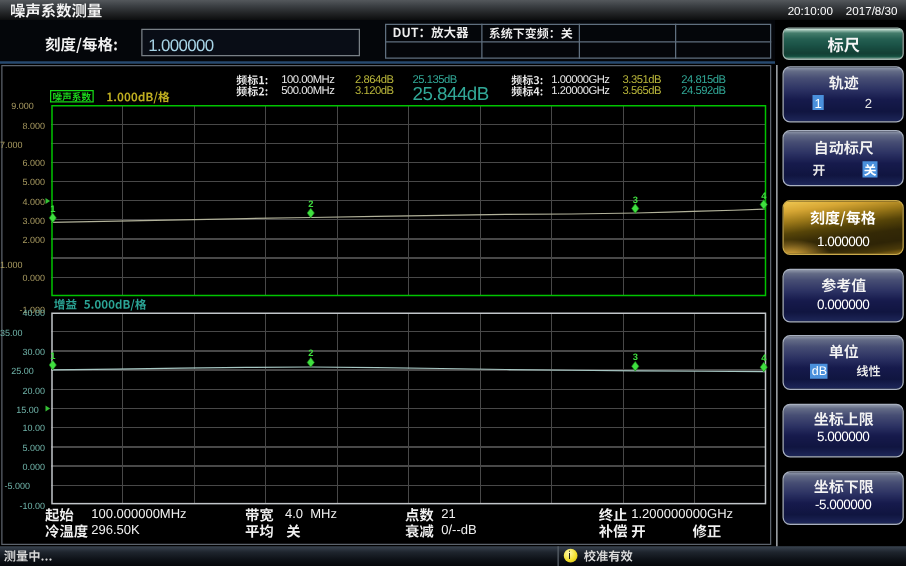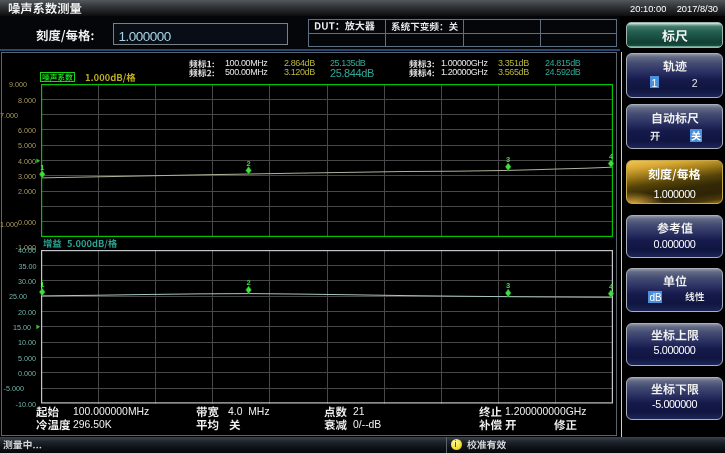--- a/index.html
+++ b/index.html
@@ -40,21 +40,21 @@
     <path transform="translate(0,9.3)" d="M0.9 -3.5C0.8 -2.9 0.5 -2.3 0.2 -1.8C0.4 -1.7 0.8 -1.5 1.0 -1.4C1.3 -1.8 1.6 -2.6 1.8 -3.4ZM4.7 -5.3V-1.2H5.6V-4.5H7.3V-1.2H8.2V-5.3H6.7L7.0 -6.1H8.4V-7.0H4.5V-6.1H6.1C6.0 -5.8 5.9 -5.6 5.8 -5.3ZM6.0 -4.2C6.0 -1.3 6.0 -0.4 4.0 0.1C4.1 0.3 4.4 0.6 4.4 0.8C5.5 0.5 6.1 0.1 6.4 -0.5C7.0 -0.1 7.7 0.4 8.0 0.8L8.6 0.2C8.2 -0.2 7.5 -0.8 6.9 -1.2L6.6 -0.8C6.9 -1.6 6.9 -2.7 6.9 -4.2ZM3.6 -3.4C3.4 -2.8 3.2 -2.2 2.9 -1.8V-3.9H4.4V-4.9H3.1V-5.7H4.2V-6.5H3.1V-7.5H2.2V-4.9H1.6V-6.7H0.8V-4.9H0.3V-3.9H2.0V-1.3H2.6C2.0 -0.7 1.3 -0.3 0.2 0.0C0.4 0.2 0.7 0.5 0.8 0.8C2.9 0.1 4.0 -1.0 4.5 -3.2Z M12.9 -6.9V-5.9H16.8V-6.9ZM15.6 -2.8C16.0 -1.9 16.3 -0.7 16.4 0.0L17.4 -0.3C17.3 -1.0 16.9 -2.2 16.5 -3.1ZM12.9 -3.0C12.7 -2.1 12.3 -1.2 11.9 -0.6C12.1 -0.4 12.5 -0.2 12.7 -0.0C13.1 -0.7 13.6 -1.8 13.8 -2.8ZM12.5 -4.8V-3.8H14.2V-0.5C14.2 -0.4 14.2 -0.3 14.1 -0.3C14.0 -0.3 13.6 -0.3 13.2 -0.3C13.4 -0.0 13.5 0.4 13.5 0.7C14.1 0.7 14.6 0.7 14.9 0.5C15.2 0.4 15.3 0.1 15.3 -0.4V-3.8H17.3V-4.8ZM10.3 -7.5V-5.7H9.1V-4.8H10.1C9.9 -3.8 9.5 -2.6 8.9 -2.0C9.1 -1.7 9.4 -1.2 9.5 -1.0C9.8 -1.4 10.1 -2.1 10.3 -2.8V0.8H11.4V-3.4C11.6 -3.0 11.8 -2.6 12.0 -2.3L12.5 -3.2C12.4 -3.4 11.6 -4.3 11.4 -4.6V-4.8H12.4V-5.7H11.4V-7.5Z M20.0 0.1C21.3 0.1 22.3 -0.6 22.3 -1.8C22.3 -2.6 21.7 -3.2 21.0 -3.4V-3.4C21.7 -3.7 22.1 -4.2 22.1 -4.9C22.1 -6.0 21.2 -6.6 20.0 -6.6C19.2 -6.6 18.6 -6.3 18.0 -5.8L18.7 -5.0C19.1 -5.4 19.4 -5.6 19.9 -5.6C20.5 -5.6 20.8 -5.3 20.8 -4.8C20.8 -4.2 20.4 -3.8 19.2 -3.8V-2.9C20.6 -2.9 21.0 -2.5 21.0 -1.8C21.0 -1.3 20.5 -0.9 19.9 -0.9C19.3 -0.9 18.8 -1.2 18.4 -1.6L17.8 -0.8C18.3 -0.3 19.0 0.1 20.0 0.1Z M24.2 -3.2C24.7 -3.2 25.0 -3.6 25.0 -4.1C25.0 -4.5 24.7 -4.9 24.2 -4.9C23.8 -4.9 23.4 -4.5 23.4 -4.1C23.4 -3.6 23.8 -3.2 24.2 -3.2ZM24.2 0.1C24.7 0.1 25.0 -0.2 25.0 -0.7C25.0 -1.2 24.7 -1.6 24.2 -1.6C23.8 -1.6 23.4 -1.2 23.4 -0.7C23.4 -0.2 23.8 0.1 24.2 0.1Z" fill="#e8e8e8"></path>
   </svg>
 <div class="t" style="left:441px;top:57.7px;font-size:9px;letter-spacing:-0.4px;color:#e8e8e8">1.00000GHz</div>
 <div class="t" style="left:498px;top:57.7px;font-size:9px;letter-spacing:-0.4px;color:#b9b63a">3.351dB</div>
 <div class="t" style="left:545px;top:57.7px;font-size:9px;letter-spacing:-0.4px;color:#31a897">24.815dB</div>
 <svg class="abs" style="left:189px;top:67.1px" width="28" height="12">
     <path transform="translate(0,9.3)" d="M0.9 -3.5C0.8 -2.9 0.5 -2.3 0.2 -1.8C0.4 -1.7 0.8 -1.5 1.0 -1.4C1.3 -1.8 1.6 -2.6 1.8 -3.4ZM4.7 -5.3V-1.2H5.6V-4.5H7.3V-1.2H8.2V-5.3H6.7L7.0 -6.1H8.4V-7.0H4.5V-6.1H6.1C6.0 -5.8 5.9 -5.6 5.8 -5.3ZM6.0 -4.2C6.0 -1.3 6.0 -0.4 4.0 0.1C4.1 0.3 4.4 0.6 4.4 0.8C5.5 0.5 6.1 0.1 6.4 -0.5C7.0 -0.1 7.7 0.4 8.0 0.8L8.6 0.2C8.2 -0.2 7.5 -0.8 6.9 -1.2L6.6 -0.8C6.9 -1.6 6.9 -2.7 6.9 -4.2ZM3.6 -3.4C3.4 -2.8 3.2 -2.2 2.9 -1.8V-3.9H4.4V-4.9H3.1V-5.7H4.2V-6.5H3.1V-7.5H2.2V-4.9H1.6V-6.7H0.8V-4.9H0.3V-3.9H2.0V-1.3H2.6C2.0 -0.7 1.3 -0.3 0.2 0.0C0.4 0.2 0.7 0.5 0.8 0.8C2.9 0.1 4.0 -1.0 4.5 -3.2Z M12.9 -6.9V-5.9H16.8V-6.9ZM15.6 -2.8C16.0 -1.9 16.3 -0.7 16.4 0.0L17.4 -0.3C17.3 -1.0 16.9 -2.2 16.5 -3.1ZM12.9 -3.0C12.7 -2.1 12.3 -1.2 11.9 -0.6C12.1 -0.4 12.5 -0.2 12.7 -0.0C13.1 -0.7 13.6 -1.8 13.8 -2.8ZM12.5 -4.8V-3.8H14.2V-0.5C14.2 -0.4 14.2 -0.3 14.1 -0.3C14.0 -0.3 13.6 -0.3 13.2 -0.3C13.4 -0.0 13.5 0.4 13.5 0.7C14.1 0.7 14.6 0.7 14.9 0.5C15.2 0.4 15.3 0.1 15.3 -0.4V-3.8H17.3V-4.8ZM10.3 -7.5V-5.7H9.1V-4.8H10.1C9.9 -3.8 9.5 -2.6 8.9 -2.0C9.1 -1.7 9.4 -1.2 9.5 -1.0C9.8 -1.4 10.1 -2.1 10.3 -2.8V0.8H11.4V-3.4C11.6 -3.0 11.8 -2.6 12.0 -2.3L12.5 -3.2C12.4 -3.4 11.6 -4.3 11.4 -4.6V-4.8H12.4V-5.7H11.4V-7.5Z M18.0 0.0H22.3V-1.1H20.9C20.6 -1.1 20.2 -1.1 19.9 -1.0C21.0 -2.2 22.0 -3.4 22.0 -4.6C22.0 -5.8 21.2 -6.6 20.0 -6.6C19.1 -6.6 18.5 -6.3 17.9 -5.6L18.6 -4.9C19.0 -5.3 19.3 -5.6 19.8 -5.6C20.4 -5.6 20.8 -5.2 20.8 -4.6C20.8 -3.6 19.8 -2.3 18.0 -0.7Z M24.2 -3.2C24.7 -3.2 25.0 -3.6 25.0 -4.1C25.0 -4.5 24.7 -4.9 24.2 -4.9C23.8 -4.9 23.4 -4.5 23.4 -4.1C23.4 -3.6 23.8 -3.2 24.2 -3.2ZM24.2 0.1C24.7 0.1 25.0 -0.2 25.0 -0.7C25.0 -1.2 24.7 -1.6 24.2 -1.6C23.8 -1.6 23.4 -1.2 23.4 -0.7C23.4 -0.2 23.8 0.1 24.2 0.1Z" fill="#e8e8e8"></path>
   </svg>
 <div class="t" style="left:225px;top:67.3px;font-size:9px;letter-spacing:-0.4px;color:#e8e8e8">500.00MHz</div>
 <div class="t" style="left:284px;top:67.3px;font-size:9px;letter-spacing:-0.4px;color:#b9b63a">3.120dB</div>
-<div class="t" style="left:330px;top:67.3px;font-size:11px;letter-spacing:-0.4px;color:#31a897">25.844dB</div>
+<div class="t" style="left:330px;top:67.3px;font-size:15px;letter-spacing:-0.4px;color:#31a897">25.844dB</div>
 <svg class="abs" style="left:409px;top:67.1px" width="28" height="12">
     <path transform="translate(0,9.3)" d="M0.9 -3.5C0.8 -2.9 0.5 -2.3 0.2 -1.8C0.4 -1.7 0.8 -1.5 1.0 -1.4C1.3 -1.8 1.6 -2.6 1.8 -3.4ZM4.7 -5.3V-1.2H5.6V-4.5H7.3V-1.2H8.2V-5.3H6.7L7.0 -6.1H8.4V-7.0H4.5V-6.1H6.1C6.0 -5.8 5.9 -5.6 5.8 -5.3ZM6.0 -4.2C6.0 -1.3 6.0 -0.4 4.0 0.1C4.1 0.3 4.4 0.6 4.4 0.8C5.5 0.5 6.1 0.1 6.4 -0.5C7.0 -0.1 7.7 0.4 8.0 0.8L8.6 0.2C8.2 -0.2 7.5 -0.8 6.9 -1.2L6.6 -0.8C6.9 -1.6 6.9 -2.7 6.9 -4.2ZM3.6 -3.4C3.4 -2.8 3.2 -2.2 2.9 -1.8V-3.9H4.4V-4.9H3.1V-5.7H4.2V-6.5H3.1V-7.5H2.2V-4.9H1.6V-6.7H0.8V-4.9H0.3V-3.9H2.0V-1.3H2.6C2.0 -0.7 1.3 -0.3 0.2 0.0C0.4 0.2 0.7 0.5 0.8 0.8C2.9 0.1 4.0 -1.0 4.5 -3.2Z M12.9 -6.9V-5.9H16.8V-6.9ZM15.6 -2.8C16.0 -1.9 16.3 -0.7 16.4 0.0L17.4 -0.3C17.3 -1.0 16.9 -2.2 16.5 -3.1ZM12.9 -3.0C12.7 -2.1 12.3 -1.2 11.9 -0.6C12.1 -0.4 12.5 -0.2 12.7 -0.0C13.1 -0.7 13.6 -1.8 13.8 -2.8ZM12.5 -4.8V-3.8H14.2V-0.5C14.2 -0.4 14.2 -0.3 14.1 -0.3C14.0 -0.3 13.6 -0.3 13.2 -0.3C13.4 -0.0 13.5 0.4 13.5 0.7C14.1 0.7 14.6 0.7 14.9 0.5C15.2 0.4 15.3 0.1 15.3 -0.4V-3.8H17.3V-4.8ZM10.3 -7.5V-5.7H9.1V-4.8H10.1C9.9 -3.8 9.5 -2.6 8.9 -2.0C9.1 -1.7 9.4 -1.2 9.5 -1.0C9.8 -1.4 10.1 -2.1 10.3 -2.8V0.8H11.4V-3.4C11.6 -3.0 11.8 -2.6 12.0 -2.3L12.5 -3.2C12.4 -3.4 11.6 -4.3 11.4 -4.6V-4.8H12.4V-5.7H11.4V-7.5Z M20.6 0.0H21.8V-1.7H22.5V-2.7H21.8V-6.5H20.2L17.8 -2.6V-1.7H20.6ZM20.6 -2.7H19.0L20.1 -4.3C20.2 -4.6 20.4 -5.0 20.6 -5.4H20.6C20.6 -5.0 20.6 -4.4 20.6 -4.0Z M24.2 -3.2C24.7 -3.2 25.0 -3.6 25.0 -4.1C25.0 -4.5 24.7 -4.9 24.2 -4.9C23.8 -4.9 23.4 -4.5 23.4 -4.1C23.4 -3.6 23.8 -3.2 24.2 -3.2ZM24.2 0.1C24.7 0.1 25.0 -0.2 25.0 -0.7C25.0 -1.2 24.7 -1.6 24.2 -1.6C23.8 -1.6 23.4 -1.2 23.4 -0.7C23.4 -0.2 23.8 0.1 24.2 0.1Z" fill="#e8e8e8"></path>
   </svg>
 <div class="t" style="left:441px;top:67.3px;font-size:9px;letter-spacing:-0.4px;color:#e8e8e8">1.20000GHz</div>
 <div class="t" style="left:498px;top:67.3px;font-size:9px;letter-spacing:-0.4px;color:#b9b63a">3.565dB</div>
 <div class="t" style="left:545px;top:67.3px;font-size:9px;letter-spacing:-0.4px;color:#31a897">24.592dB</div>
 <div class="abs" style="left:39.7px;top:71.5px;width:35.5px;height:10px;border:1.5px solid #16d916"></div>
 <svg class="abs" style="left:42.4px;top:71.6px" width="33" height="11">
     <path transform="translate(0,8.2)" d="M4.3 -5.6H5.7V-5.1H4.3ZM3.5 -6.3V-4.5H6.5V-6.3ZM3.5 -3.6H4.1V-3.0H3.5ZM5.9 -3.6H6.5V-3.0H5.9ZM0.5 -5.9V-0.6H1.2V-1.2H2.5V-5.9ZM1.2 -5.0H1.7V-2.1H1.2ZM2.7 -1.9V-1.2H4.1C3.6 -0.7 2.9 -0.3 2.1 -0.1C2.3 0.0 2.6 0.4 2.7 0.6C3.4 0.3 4.0 -0.0 4.6 -0.5V0.7H5.4V-0.6C5.9 -0.1 6.4 0.3 7.0 0.5C7.1 0.3 7.3 -0.0 7.5 -0.2C6.9 -0.4 6.3 -0.7 5.8 -1.2H7.4V-1.9H5.4V-2.4H7.3V-4.2H5.2V-2.4H4.8V-4.2H2.8V-2.4H4.6V-1.9Z M11.1 -6.5V-6.0H8.2V-5.2H11.1V-4.7H8.7V-3.9H14.6V-4.7H12.0V-5.2H14.9V-6.0H12.0V-6.5ZM8.8 -3.5V-2.5C8.8 -1.8 8.7 -0.7 7.8 0.1C8.0 0.2 8.4 0.6 8.6 0.7C9.1 0.2 9.4 -0.5 9.6 -1.2H13.5V-0.8H14.5V-3.5ZM13.5 -1.9H12.0V-2.8H13.5ZM9.7 -1.9C9.7 -2.2 9.7 -2.4 9.7 -2.5V-2.8H11.1V-1.9Z M17.3 -1.7C16.9 -1.2 16.3 -0.6 15.7 -0.3C15.9 -0.2 16.3 0.1 16.5 0.3C17.1 -0.1 17.7 -0.7 18.2 -1.3ZM20.2 -1.2C20.8 -0.8 21.5 -0.1 21.9 0.3L22.7 -0.3C22.3 -0.7 21.5 -1.3 20.9 -1.7ZM20.3 -3.4C20.5 -3.3 20.6 -3.1 20.8 -2.9L18.5 -2.8C19.5 -3.3 20.5 -3.9 21.4 -4.6L20.7 -5.2C20.4 -4.9 20.0 -4.6 19.6 -4.4L18.1 -4.3C18.5 -4.6 19.0 -5.0 19.4 -5.4C20.4 -5.5 21.3 -5.6 22.1 -5.8L21.5 -6.6C20.2 -6.3 18.0 -6.1 16.1 -6.0C16.2 -5.8 16.3 -5.4 16.3 -5.2C16.9 -5.2 17.5 -5.2 18.1 -5.3C17.7 -4.9 17.3 -4.6 17.1 -4.5C16.9 -4.3 16.7 -4.2 16.5 -4.2C16.6 -4.0 16.7 -3.6 16.8 -3.4C17.0 -3.5 17.2 -3.5 18.4 -3.6C17.9 -3.3 17.5 -3.1 17.3 -3.0C16.8 -2.7 16.5 -2.6 16.2 -2.6C16.3 -2.3 16.4 -1.9 16.4 -1.7C16.7 -1.8 17.0 -1.9 18.8 -2.0V-0.3C18.8 -0.3 18.8 -0.2 18.6 -0.2C18.5 -0.2 18.0 -0.2 17.6 -0.2C17.8 0.0 17.9 0.4 18.0 0.7C18.6 0.7 19.0 0.7 19.3 0.5C19.7 0.4 19.8 0.1 19.8 -0.3V-2.1L21.4 -2.2C21.5 -2.0 21.7 -1.8 21.8 -1.6L22.6 -2.0C22.2 -2.5 21.6 -3.2 21.0 -3.8Z M26.4 -6.5C26.2 -6.2 26.0 -5.7 25.9 -5.5L26.4 -5.2C26.6 -5.4 26.9 -5.8 27.1 -6.1ZM26.0 -1.8C25.8 -1.6 25.7 -1.3 25.4 -1.1L24.8 -1.4L25.0 -1.8ZM23.7 -1.1C24.1 -1.0 24.4 -0.8 24.8 -0.6C24.4 -0.3 23.9 -0.1 23.3 -0.0C23.5 0.1 23.6 0.5 23.7 0.7C24.4 0.5 25.0 0.2 25.6 -0.2C25.8 -0.1 26.0 0.1 26.1 0.2L26.7 -0.4C26.5 -0.5 26.3 -0.6 26.1 -0.7C26.5 -1.2 26.8 -1.7 27.0 -2.4L26.5 -2.6L26.4 -2.6H25.4L25.5 -2.9L24.7 -3.0C24.7 -2.9 24.6 -2.7 24.5 -2.6H23.6V-1.8H24.2C24.0 -1.6 23.9 -1.3 23.7 -1.1ZM23.6 -6.1C23.8 -5.8 24.0 -5.4 24.0 -5.2H23.4V-4.5H24.6C24.2 -4.1 23.7 -3.7 23.3 -3.5C23.4 -3.4 23.6 -3.1 23.7 -2.9C24.1 -3.1 24.5 -3.4 24.9 -3.8V-3.1H25.7V-3.9C26.0 -3.7 26.3 -3.4 26.5 -3.3L27.0 -3.9C26.9 -4.0 26.4 -4.3 26.1 -4.5H27.2V-5.2H25.7V-6.5H24.9V-5.2H24.1L24.7 -5.5C24.7 -5.7 24.5 -6.1 24.3 -6.4ZM27.8 -6.5C27.6 -5.1 27.3 -3.8 26.7 -3.0C26.9 -2.9 27.2 -2.6 27.3 -2.4C27.5 -2.6 27.6 -2.9 27.8 -3.1C27.9 -2.5 28.1 -2.0 28.3 -1.5C27.9 -0.9 27.3 -0.4 26.6 -0.0C26.7 0.2 27.0 0.5 27.0 0.7C27.8 0.4 28.3 -0.1 28.8 -0.7C29.1 -0.2 29.5 0.3 30.1 0.6C30.2 0.4 30.5 0.1 30.7 -0.1C30.1 -0.4 29.6 -0.9 29.3 -1.5C29.6 -2.3 29.9 -3.2 30.0 -4.3H30.5V-5.1H28.4C28.5 -5.5 28.6 -6.0 28.7 -6.4ZM29.1 -4.3C29.1 -3.6 28.9 -3.0 28.8 -2.5C28.6 -3.1 28.4 -3.6 28.3 -4.3Z" fill="#1ad91a"></path>
   </svg>
@@ -75,21 +75,21 @@
 <text x="570.0" y="74.9" fill="#3fdf3f" font-size="7.5" font-weight="bold" text-anchor="middle" font-family="Liberation Sans">4</text>
 </svg>
 <div class="t" style="left:0;top:80.2px;width:36px;text-align:center;font-size:7.2px;color:#a89a60">9.000</div>
 <div class="t" style="left:0;top:95.5px;width:36px;text-align:right;font-size:7.2px;color:#a89a60">8.000</div>
 <div class="t" style="left:0;top:110.8px;width:36px;text-align:left;font-size:7.2px;color:#a89a60">7.000</div>
 <div class="t" style="left:0;top:126.1px;width:36px;text-align:right;font-size:7.2px;color:#a89a60">6.000</div>
 <div class="t" style="left:0;top:141.4px;width:36px;text-align:right;font-size:7.2px;color:#a89a60">5.000</div>
 <div class="t" style="left:0;top:156.7px;width:36px;text-align:right;font-size:7.2px;color:#a89a60">4.000</div>
 <div class="t" style="left:0;top:172.0px;width:36px;text-align:right;font-size:7.2px;color:#a89a60">3.000</div>
 <div class="t" style="left:0;top:187.3px;width:36px;text-align:right;font-size:7.2px;color:#a89a60">2.000</div>
-<div class="t" style="left:0;top:220px;width:16px;text-align:left;font-size:7.2px;color:#a89a60">1.000</div>
+<div class="t" style="left:0;top:207px;width:16px;text-align:left;font-size:7.2px;color:#a89a60">1.000</div>
 <div class="t" style="left:0;top:217.9px;width:36px;text-align:right;font-size:7.2px;color:#a89a60">0.000</div>
 <div class="t" style="left:0;top:243px;width:36px;text-align:right;font-size:7.2px;color:#a89a60">-1.000</div>
 <svg class="abs" style="left:36.2px;top:157.7px" width="5" height="6">
     <path d="M0.4 0.4L4.1 2.8L0.4 5.2Z" fill="#35c035"></path>
   </svg>
 <svg class="abs" style="left:42.5px;top:237.4px" width="21" height="13">
     <path transform="translate(0,9.9)" d="M4.4 -5.5C4.6 -5.1 4.9 -4.5 4.9 -4.2L5.5 -4.4C5.5 -4.8 5.2 -5.3 5.0 -5.7ZM0.3 -1.4 0.6 -0.3C1.4 -0.6 2.4 -1.0 3.3 -1.4L3.1 -2.4L2.3 -2.1V-4.7H3.1V-5.7H2.3V-7.8H1.3V-5.7H0.4V-4.7H1.3V-1.7C0.9 -1.6 0.5 -1.5 0.3 -1.4ZM3.4 -6.6V-3.3H8.6V-6.6H7.5L8.3 -7.6L7.1 -7.9C6.9 -7.5 6.6 -6.9 6.4 -6.6H5.0L5.6 -6.8C5.4 -7.2 5.2 -7.6 4.9 -7.9L4.0 -7.5C4.2 -7.2 4.4 -6.9 4.5 -6.6ZM4.3 -5.8H5.6V-4.1H4.3ZM6.4 -5.8H7.7V-4.1H6.4ZM4.9 -0.9H7.2V-0.4H4.9ZM4.9 -1.6V-2.1H7.2V-1.6ZM3.9 -2.9V0.8H4.9V0.4H7.2V0.8H8.2V-2.9ZM7.0 -5.7C6.9 -5.3 6.6 -4.7 6.4 -4.4L7.0 -4.2C7.2 -4.5 7.4 -5.0 7.7 -5.4Z M14.7 -4.3C15.6 -4.0 16.9 -3.4 17.5 -3.0L18.2 -3.9C17.5 -4.3 16.2 -4.8 15.3 -5.1ZM12.5 -5.1C11.9 -4.6 10.6 -4.1 9.8 -3.8C10.0 -3.6 10.2 -3.2 10.4 -2.9L10.8 -3.1V-0.4H9.7V0.5H18.2V-0.4H17.2V-3.2H10.9C11.7 -3.6 12.7 -4.1 13.3 -4.5ZM11.8 -0.4V-2.2H12.5V-0.4ZM13.5 -0.4V-2.2H14.3V-0.4ZM15.3 -0.4V-2.2H16.1V-0.4ZM15.7 -7.9C15.5 -7.4 15.1 -6.8 14.8 -6.3L15.3 -6.1H12.6L13.1 -6.4C12.9 -6.8 12.5 -7.4 12.2 -7.9L11.2 -7.5C11.5 -7.1 11.8 -6.6 12.0 -6.1H9.8V-5.2H18.1V-6.1H15.8C16.1 -6.5 16.5 -7.1 16.8 -7.6Z" fill="#2ba495"></path>
   </svg>
 <svg class="abs" style="left:66.6px;top:237.4px" width="52" height="13">
     <path transform="translate(0,9.9)" d="M2.6 0.1C3.8 0.1 5.0 -0.8 5.0 -2.3C5.0 -3.8 4.0 -4.5 2.9 -4.5C2.5 -4.5 2.3 -4.4 2.0 -4.3L2.2 -5.7H4.7V-6.9H1.0L0.8 -3.5L1.4 -3.1C1.8 -3.4 2.0 -3.5 2.4 -3.5C3.1 -3.5 3.6 -3.1 3.6 -2.3C3.6 -1.4 3.1 -1.0 2.4 -1.0C1.8 -1.0 1.3 -1.3 0.9 -1.7L0.2 -0.8C0.8 -0.3 1.5 0.1 2.6 0.1Z M7.0 0.1C7.5 0.1 7.8 -0.3 7.8 -0.8C7.8 -1.3 7.5 -1.7 7.0 -1.7C6.5 -1.7 6.1 -1.3 6.1 -0.8C6.1 -0.3 6.5 0.1 7.0 0.1Z M11.3 0.1C12.7 0.1 13.6 -1.1 13.6 -3.5C13.6 -5.8 12.7 -7.0 11.3 -7.0C9.8 -7.0 8.9 -5.8 8.9 -3.5C8.9 -1.1 9.8 0.1 11.3 0.1ZM11.3 -0.9C10.7 -0.9 10.2 -1.5 10.2 -3.5C10.2 -5.4 10.7 -6.0 11.3 -6.0C11.8 -6.0 12.3 -5.4 12.3 -3.5C12.3 -1.5 11.8 -0.9 11.3 -0.9Z M16.7 0.1C18.1 0.1 19.1 -1.1 19.1 -3.5C19.1 -5.8 18.1 -7.0 16.7 -7.0C15.3 -7.0 14.4 -5.8 14.4 -3.5C14.4 -1.1 15.3 0.1 16.7 0.1ZM16.7 -0.9C16.1 -0.9 15.7 -1.5 15.7 -3.5C15.7 -5.4 16.1 -6.0 16.7 -6.0C17.3 -6.0 17.8 -5.4 17.8 -3.5C17.8 -1.5 17.3 -0.9 16.7 -0.9Z M22.2 0.1C23.6 0.1 24.6 -1.1 24.6 -3.5C24.6 -5.8 23.6 -7.0 22.2 -7.0C20.8 -7.0 19.9 -5.8 19.9 -3.5C19.9 -1.1 20.8 0.1 22.2 0.1ZM22.2 -0.9C21.6 -0.9 21.2 -1.5 21.2 -3.5C21.2 -5.4 21.6 -6.0 22.2 -6.0C22.8 -6.0 23.3 -5.4 23.3 -3.5C23.3 -1.5 22.8 -0.9 22.2 -0.9Z M27.5 0.1C28.1 0.1 28.6 -0.2 29.0 -0.5H29.0L29.1 0.0H30.2V-7.4H28.9V-5.6L28.9 -4.8C28.5 -5.1 28.2 -5.3 27.6 -5.3C26.5 -5.3 25.4 -4.3 25.4 -2.6C25.4 -0.9 26.2 0.1 27.5 0.1ZM27.9 -1.0C27.2 -1.0 26.8 -1.5 26.8 -2.6C26.8 -3.7 27.3 -4.2 27.9 -4.2C28.2 -4.2 28.6 -4.1 28.9 -3.8V-1.5C28.6 -1.1 28.3 -1.0 27.9 -1.0Z M31.8 0.0H34.3C35.8 0.0 36.9 -0.6 36.9 -2.0C36.9 -2.9 36.4 -3.5 35.6 -3.7V-3.7C36.2 -3.9 36.6 -4.5 36.6 -5.2C36.6 -6.5 35.5 -6.9 34.1 -6.9H31.8ZM33.2 -4.1V-5.8H34.0C34.8 -5.8 35.2 -5.6 35.2 -5.0C35.2 -4.4 34.9 -4.1 34.0 -4.1ZM33.2 -1.1V-3.1H34.1C35.1 -3.1 35.6 -2.8 35.6 -2.1C35.6 -1.4 35.1 -1.1 34.1 -1.1Z M37.4 1.7H38.3L40.6 -7.5H39.7Z M46.4 -6.0H48.0C47.7 -5.6 47.5 -5.2 47.2 -4.8C46.8 -5.2 46.6 -5.5 46.4 -5.9ZM42.5 -7.9V-6.0H41.3V-4.9H42.4C42.2 -3.8 41.7 -2.5 41.1 -1.8C41.3 -1.5 41.5 -1.1 41.6 -0.8C42.0 -1.3 42.3 -2.0 42.5 -2.7V0.8H43.6V-3.5C43.8 -3.2 44.0 -2.8 44.1 -2.6L44.2 -2.7C44.4 -2.5 44.6 -2.2 44.7 -2.0L45.2 -2.2V0.8H46.2V0.5H48.1V0.8H49.2V-2.2L49.4 -2.2C49.5 -2.4 49.8 -2.9 50.1 -3.1C49.2 -3.3 48.5 -3.7 47.9 -4.1C48.6 -4.8 49.0 -5.7 49.4 -6.6L48.7 -7.0L48.5 -6.9H47.0C47.1 -7.2 47.2 -7.4 47.3 -7.6L46.2 -7.9C45.9 -7.0 45.3 -6.1 44.6 -5.5V-6.0H43.6V-7.9ZM46.2 -0.4V-1.7H48.1V-0.4ZM46.1 -2.7C46.5 -2.9 46.9 -3.1 47.2 -3.4C47.5 -3.1 47.9 -2.9 48.3 -2.7ZM45.7 -5.1C45.9 -4.8 46.2 -4.4 46.4 -4.1C45.8 -3.7 45.1 -3.3 44.4 -3.0L44.7 -3.4C44.5 -3.6 43.8 -4.5 43.6 -4.7V-4.9H44.4C44.6 -4.8 44.9 -4.5 45.0 -4.3C45.3 -4.6 45.5 -4.8 45.7 -5.1Z" fill="#2ba495"></path>
@@ -101,21 +101,21 @@
 <path d="M1.2 45.9l-2.9 -3.9l2.9 -3.9l2.9 3.9Z" fill="#3fdf3f" stroke="#1a7a1a" stroke-width="0.5"></path>
 <text x="1.2" y="37.3" fill="#3fdf3f" font-size="7.5" font-weight="bold" text-anchor="middle" font-family="Liberation Sans">1</text>
 <path d="M207.6 43.8l-2.9 -3.9l2.9 -3.9l2.9 3.9Z" fill="#3fdf3f" stroke="#1a7a1a" stroke-width="0.5"></path>
 <text x="207.6" y="35.2" fill="#3fdf3f" font-size="7.5" font-weight="bold" text-anchor="middle" font-family="Liberation Sans">2</text>
 <path d="M467.2 46.9l-2.9 -3.9l2.9 -3.9l2.9 3.9Z" fill="#3fdf3f" stroke="#1a7a1a" stroke-width="0.5"></path>
 <text x="467.2" y="38.3" fill="#3fdf3f" font-size="7.5" font-weight="bold" text-anchor="middle" font-family="Liberation Sans">3</text>
 <path d="M570.0 47.6l-2.9 -3.9l2.9 -3.9l2.9 3.9Z" fill="#3fdf3f" stroke="#1a7a1a" stroke-width="0.5"></path>
 <text x="570.0" y="39.0" fill="#3fdf3f" font-size="7.5" font-weight="bold" text-anchor="middle" font-family="Liberation Sans">4</text>
 </svg>
 <div class="t" style="left:0;top:246.2px;width:36px;text-align:right;font-size:7.2px;color:#6fb3a9">40.00</div>
-<div class="t" style="left:0;top:261.6px;width:55px;text-align:center;font-size:7.2px;color:#6fb3a9">35.00</div>
+<div class="t" style="left:0;top:261.6px;width:55px;text-align:left;font-size:7.2px;color:#6fb3a9">35.00</div>
 <div class="t" style="left:0;top:276.9px;width:36px;text-align:right;font-size:7.2px;color:#6fb3a9">30.00</div>
 <div class="t" style="left:0;top:292.2px;width:36px;text-align:center;font-size:7.2px;color:#6fb3a9">25.00</div>
 <div class="t" style="left:0;top:307.6px;width:36px;text-align:right;font-size:7.2px;color:#6fb3a9">20.00</div>
 <div class="t" style="left:4px;top:322.9px;width:36px;text-align:center;font-size:7.2px;color:#6fb3a9">15.00</div>
 <div class="t" style="left:0;top:338.3px;width:36px;text-align:right;font-size:7.2px;color:#6fb3a9">10.00</div>
 <div class="t" style="left:0;top:353.6px;width:36px;text-align:right;font-size:7.2px;color:#6fb3a9">5.000</div>
 <div class="t" style="left:0;top:369.0px;width:36px;text-align:right;font-size:7.2px;color:#6fb3a9">0.000</div>
 <div class="t" style="left:0;top:384.3px;width:24px;text-align:right;font-size:7.2px;color:#6fb3a9">-5.000</div>
 <div class="t" style="left:0;top:399.7px;width:36px;text-align:right;font-size:7.2px;color:#6fb3a9">-10.00</div>
 <svg class="abs" style="left:36.2px;top:323.9px" width="5" height="6">

